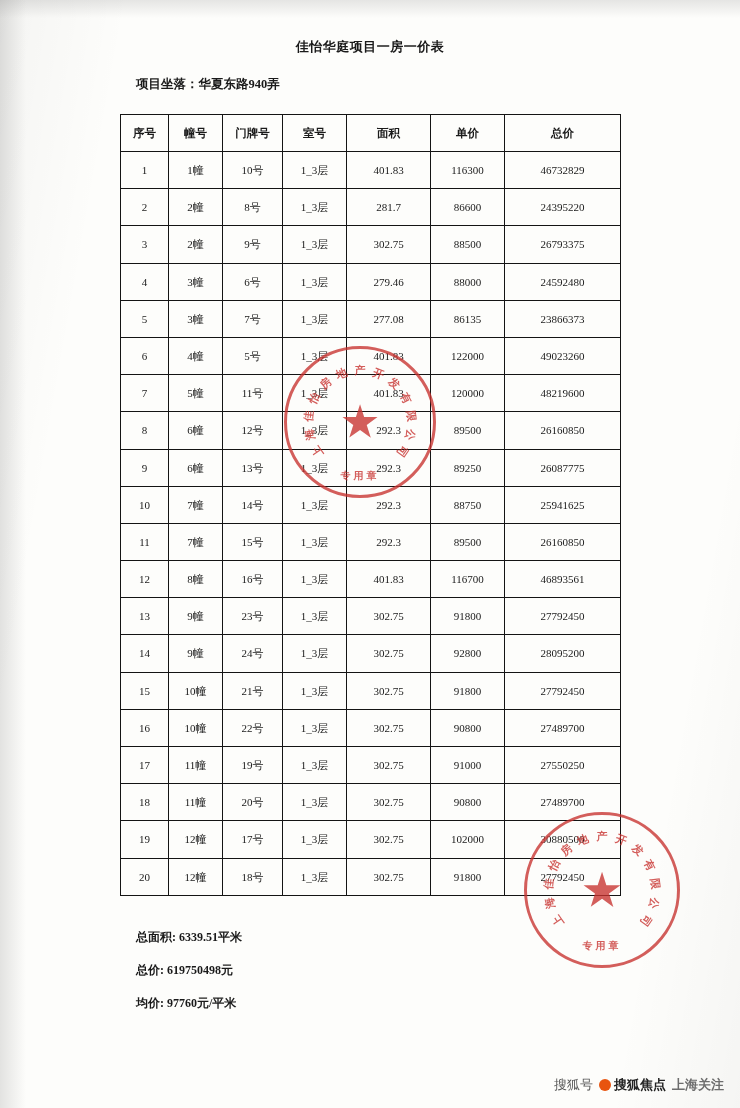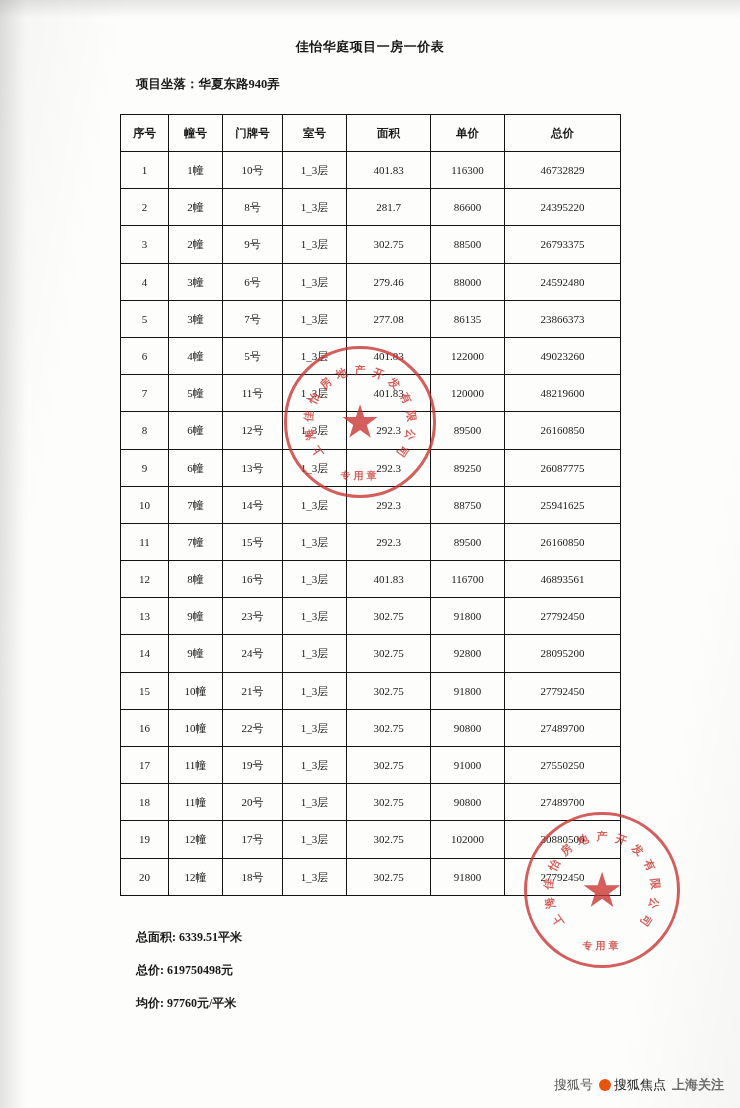--- a/index.html
+++ b/index.html
@@ -159,21 +159,21 @@
     margin-top: 30px;
   }
   .watermark .wm-label {
     color: #555;
   }
   .watermark .wm-logo {
     display: inline-flex;
     align-items: center;
     gap: 3px;
     color: #222;
-    font-weight: normal;
+    font-weight: bold;
   }
   .wm-dot {
     display: inline-block;
     width: 12px;
     height: 12px;
     border-radius: 50%;
     background: #e8540f;
   }
   .wm-tail {
     color: #6d6d6d;

